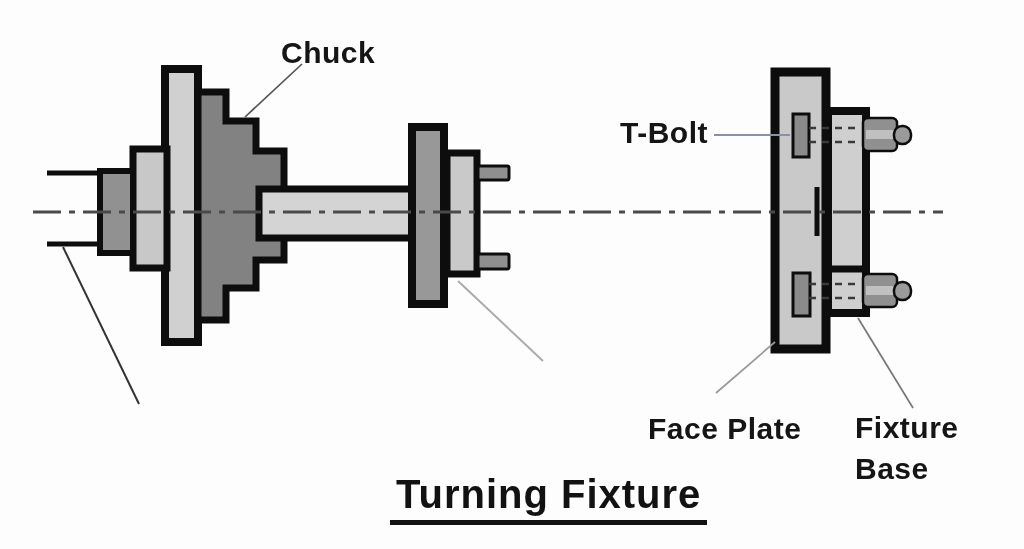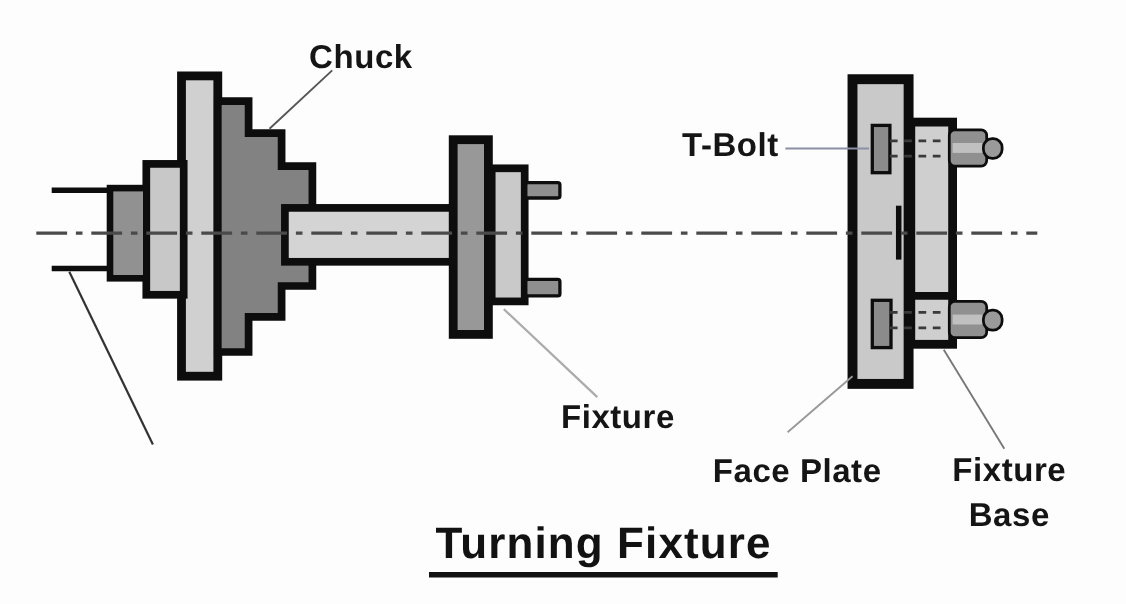--- a/index.html
+++ b/index.html
@@ -15,21 +15,20 @@
     position:absolute;
     font-weight:bold;
     font-size:30px;
     color:#151515;
     letter-spacing:0.5px;
     white-space:nowrap;
     line-height:1.1;
   }
   .lbl-stack{
     white-space:normal;
-    text-align:center;
     line-height:1.35;
   }
   #diagram-title{
     position:absolute;
     left:360px;top:472px;
     font-weight:bold;
     font-size:40px;
     color:#121212;
     letter-spacing:1px;
     border-bottom:5px solid #121212;
@@ -103,20 +102,19 @@
     <line x1="458" y1="281" x2="543" y2="361" stroke="#ababab" stroke-width="2"></line>
     <line x1="775" y1="342" x2="716" y2="393" stroke="#999999" stroke-width="1.7"></line>
     <line x1="858" y1="318" x2="913" y2="408" stroke="#777777" stroke-width="1.7"></line>
   </svg>
 
   <div class="lbl" style="left:281px;top:36px;">Chuck</div>
 
   <div class="lbl" style="left:604px;top:116px;margin-left:16px;">T-Bolt</div>
 
 
-  <div class="lbl" style="left:510px;top:363px;">Fixture</div>
 
   <div class="lbl" style="left:648px;top:412px;">Face Plate</div>
 
   <div class="lbl lbl-stack" style="left:855px;top:408px;width:125px;">Fixture Base</div>
 
   <div id="diagram-title">Turning Fixture</div>
 </div>
 
 </body></html>

